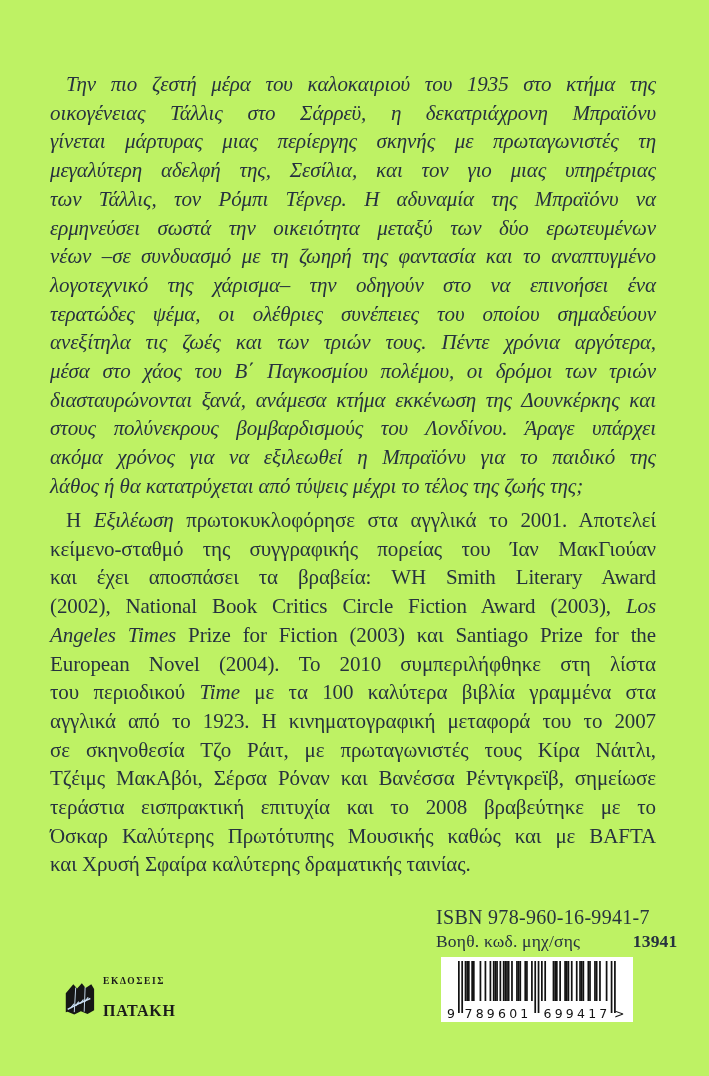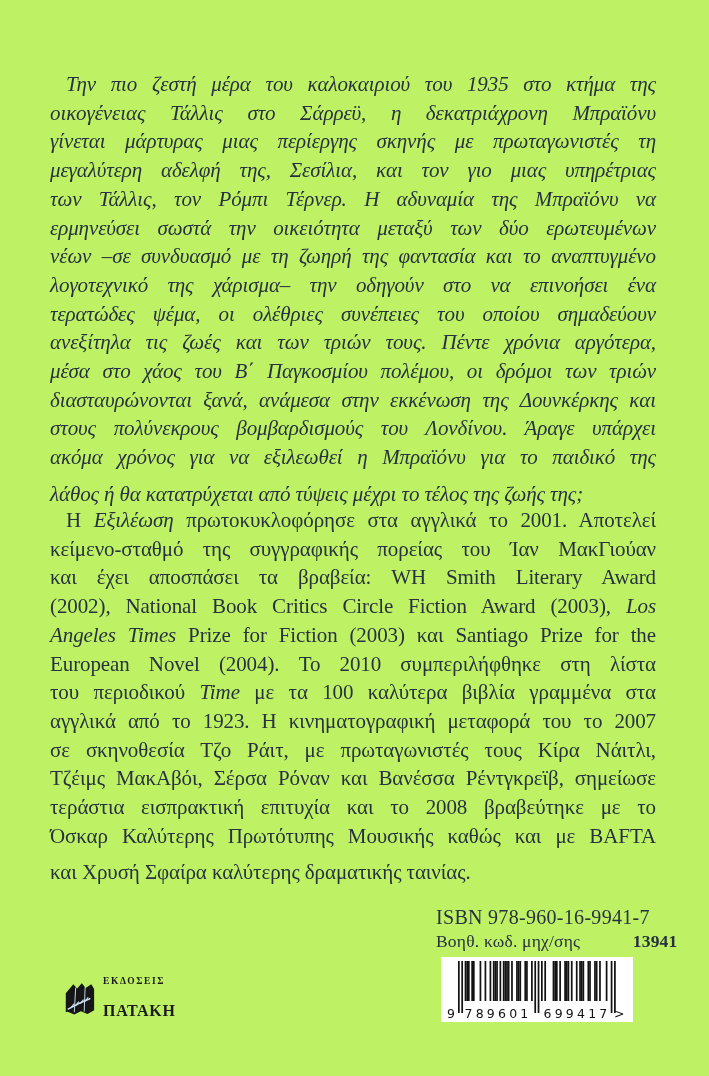--- a/index.html
+++ b/index.html
@@ -16,21 +16,21 @@
   .info{top:506px;}
   .tline{
     font-size:21px;
     line-height:28.7px;
     letter-spacing:-0.1px;
     text-align:justify;
     text-align-last:justify;
     white-space:normal;
   }
   .tline.first{padding-left:16px;}
-  .tline.last{text-align-last:left;margin-top:8px;}
+  .tline.last{text-align-last:left;}
   .info em{}
   .isbn-block{
     position:absolute;left:436px;top:905px;width:202px;
     text-align:center;white-space:nowrap;
   }
   .isbn-number{font-size:20px;line-height:24px;letter-spacing:0.3px;}
   .aux-line{font-size:17.5px;line-height:24px;letter-spacing:0.2px;}
   .aux-line b{font-weight:bold;margin-left:48px;}
   .barcode{position:absolute;left:441px;top:957px;width:192px;height:65px;}
   .publisher{
@@ -51,21 +51,21 @@
       <div class="tline"><span>οικογένειας Τάλλις στο Σάρρεϋ, η δεκατριάχρονη Μπραϊόνυ</span></div>
       <div class="tline"><span>γίνεται μάρτυρας μιας περίεργης σκηνής με πρωταγωνιστές τη</span></div>
       <div class="tline"><span>μεγαλύτερη αδελφή της, Σεσίλια, και τον γιο μιας υπηρέτριας</span></div>
       <div class="tline"><span>των Τάλλις, τον Ρόμπι Τέρνερ. Η αδυναμία της Μπραϊόνυ να</span></div>
       <div class="tline"><span>ερμηνεύσει σωστά την οικειότητα μεταξύ των δύο ερωτευμένων</span></div>
       <div class="tline"><span>νέων –σε συνδυασμό με τη ζωηρή της φαντασία και το αναπτυγμένο</span></div>
       <div class="tline"><span>λογοτεχνικό της χάρισμα– την οδηγούν στο να επινοήσει ένα</span></div>
       <div class="tline"><span>τερατώδες ψέμα, οι ολέθριες συνέπειες του οποίου σημαδεύουν</span></div>
       <div class="tline"><span>ανεξίτηλα τις ζωές και των τριών τους. Πέντε χρόνια αργότερα,</span></div>
       <div class="tline"><span>μέσα στο χάος του Β΄ Παγκοσμίου πολέμου, οι δρόμοι των τριών</span></div>
-      <div class="tline"><span>διασταυρώνονται ξανά, ανάμεσα στην εκκένωση της Δουνκέρκης και</span></div>
+      <div class="tline"><span>διασταυρώνονται ξανά, ανάμεσα κτήμα εκκένωση της Δουνκέρκης και</span></div>
       <div class="tline"><span>στους πολύνεκρους βομβαρδισμούς του Λονδίνου. Άραγε υπάρχει</span></div>
       <div class="tline"><span>ακόμα χρόνος για να εξιλεωθεί η Μπραϊόνυ για το παιδικό της</span></div>
       <div class="tline last"><span>λάθος ή θα κατατρύχεται από τύψεις μέχρι το τέλος της ζωής της;</span></div>
     </section>
 
   <section class="textblock info">
       <div class="tline first"><span>Η </span><em>Εξιλέωση</em><span> πρωτοκυκλοφόρησε στα αγγλικά το 2001. Αποτελεί</span></div>
       <div class="tline"><span>κείμενο-σταθμό της συγγραφικής πορείας του Ίαν ΜακΓιούαν</span></div>
       <div class="tline"><span>και έχει αποσπάσει τα βραβεία: WH Smith Literary Award</span></div>
       <div class="tline"><span>(2002), National Book Critics Circle Fiction Award (2003), </span><em>Los</em></div>

